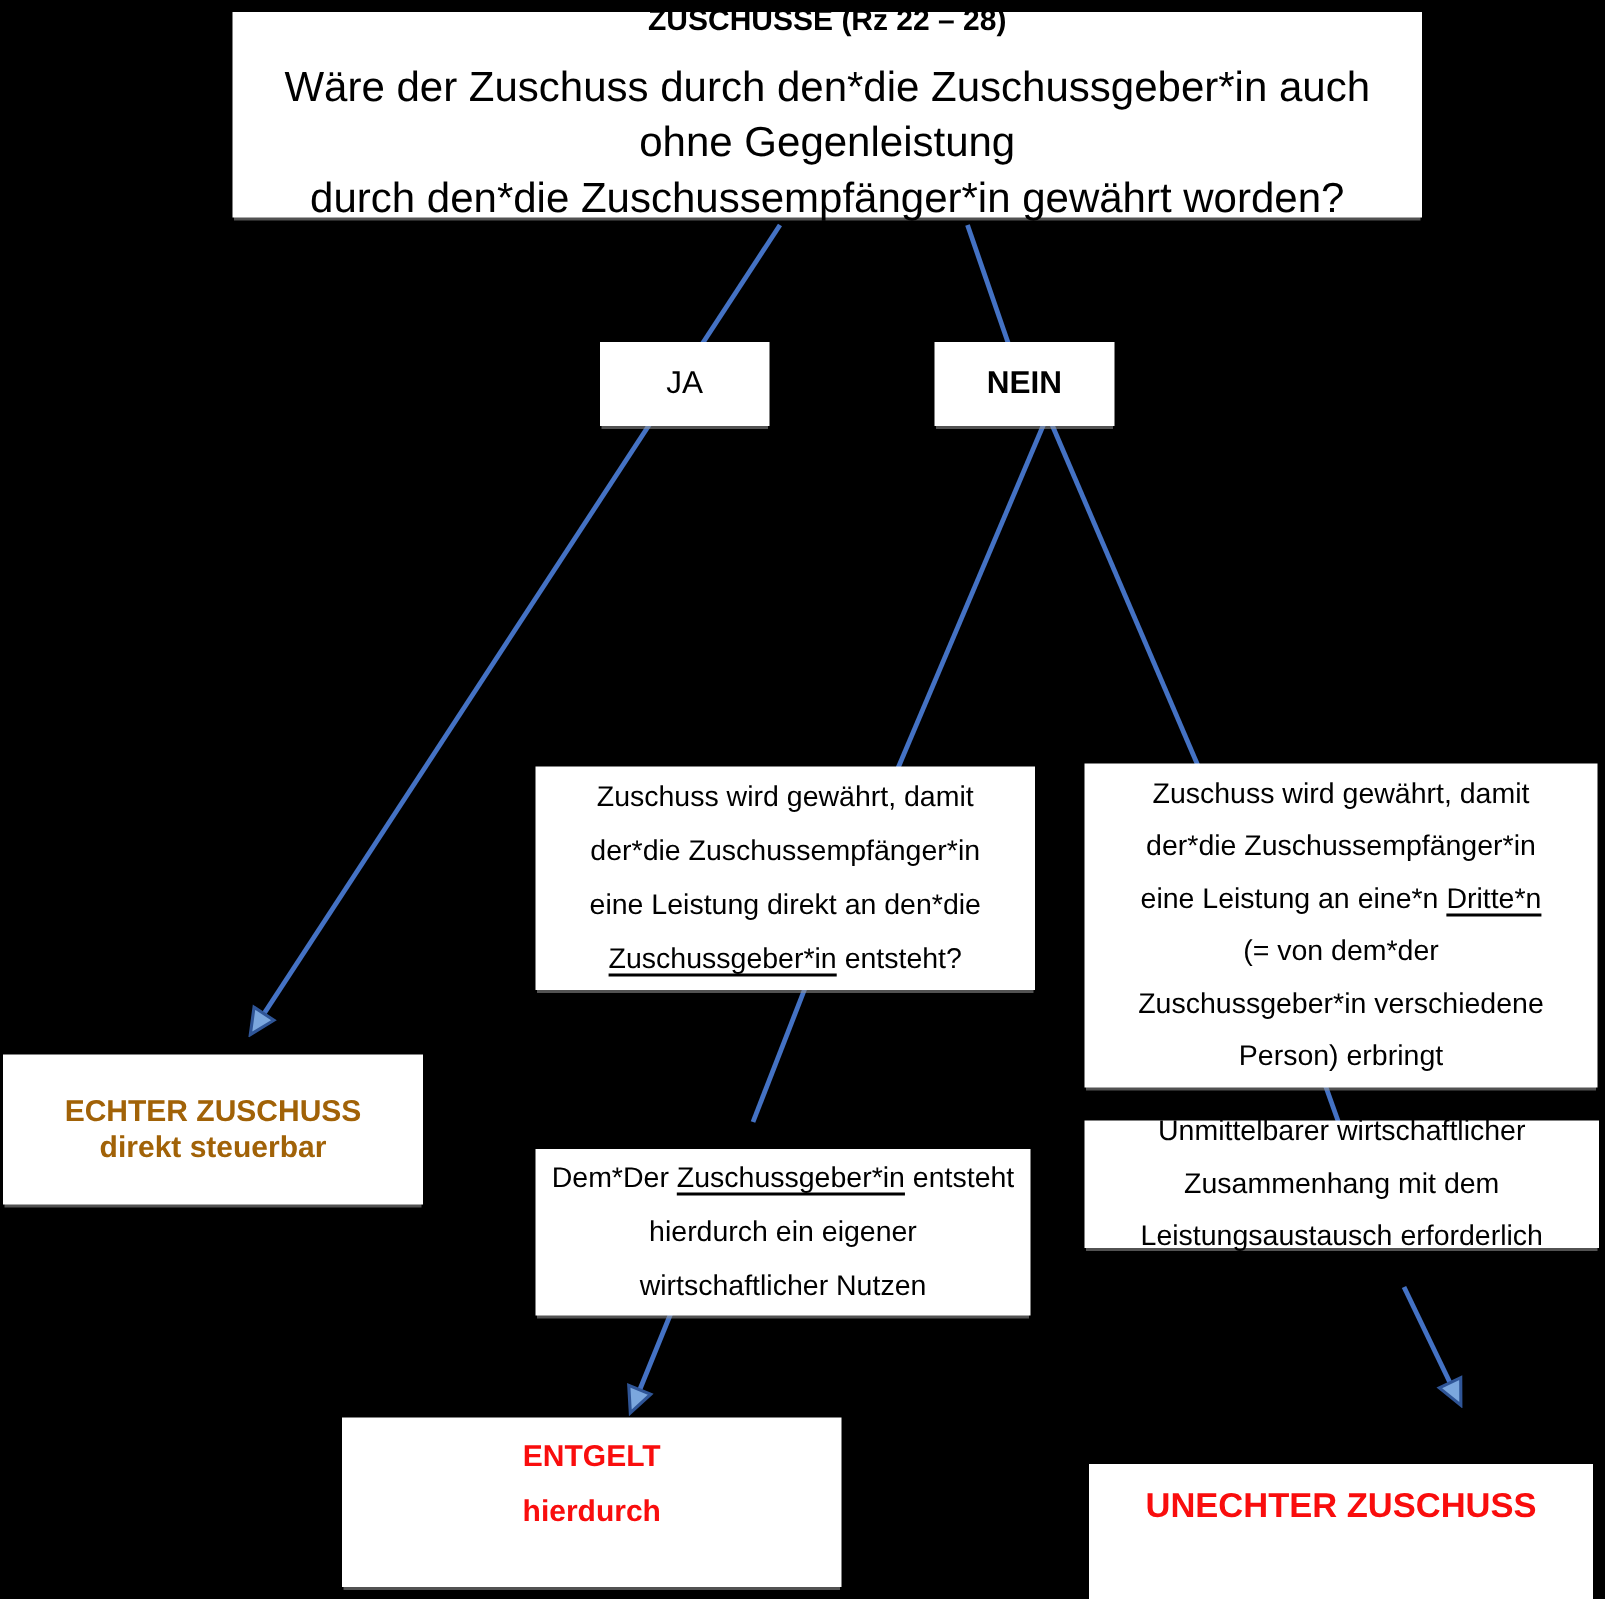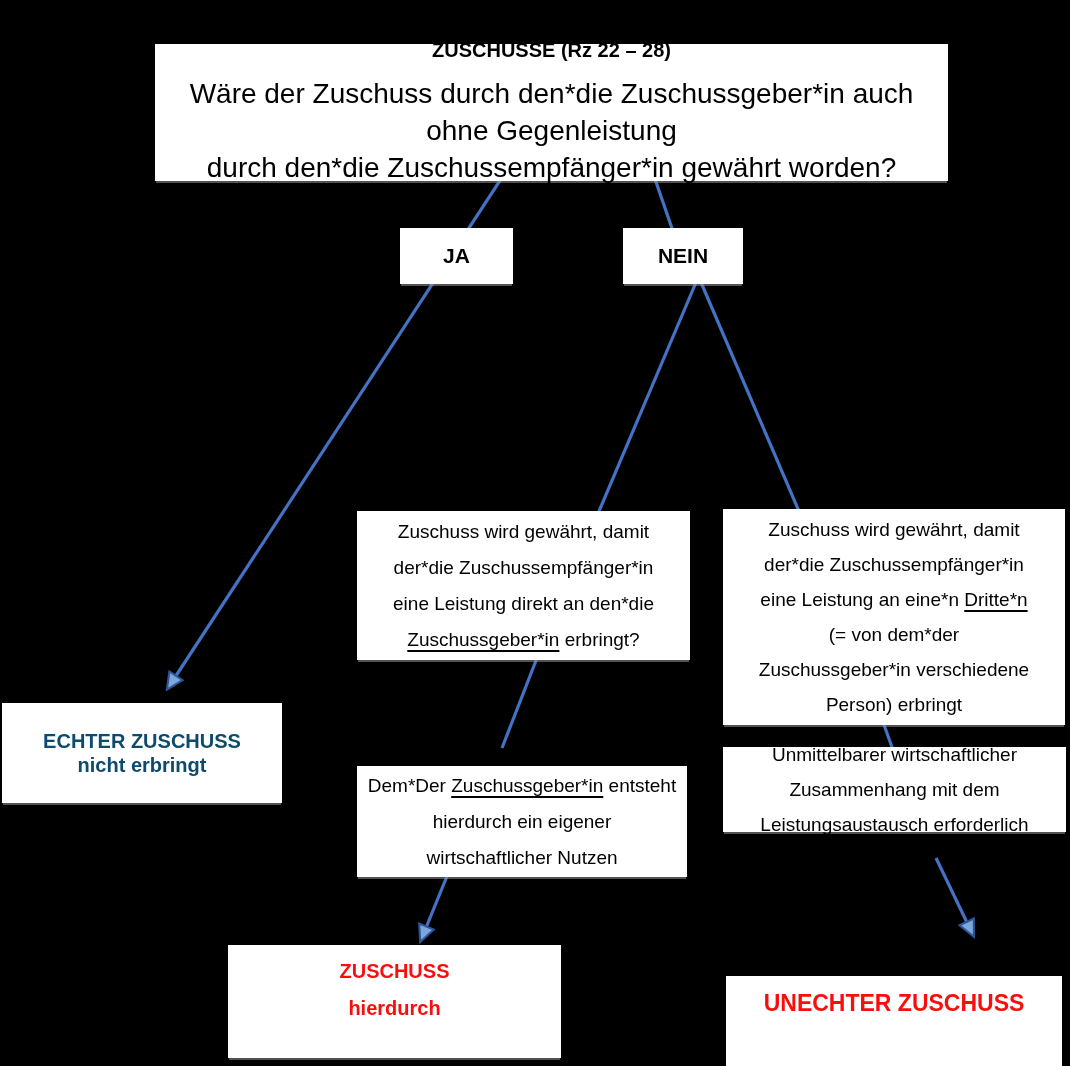--- a/index.html
+++ b/index.html
@@ -11,34 +11,34 @@
   .arrows line{stroke:#4472C4;stroke-width:3.2;}
   #ah path{fill:#7BA7DE;stroke:#2F5597;stroke-width:1;}
   .box{
     position:absolute;background:#fff;z-index:1;box-sizing:border-box;
     display:flex;flex-direction:column;align-items:center;justify-content:center;
     text-align:center;box-shadow:0 3px 0 -1px rgba(150,150,150,.55);
   }
   .box p{margin:0;white-space:pre-line;}
   .u{text-decoration:underline;text-underline-offset:4px;text-decoration-thickness:2px;}
 
-  .b-root{left:155px;top:8px;width:793px;height:137px;gap:13px;margin-top:36px;}
+  .b-root{left:155px;top:8px;width:793px;height:137px;gap:13px;}
   .b-root .title{font-weight:bold;font-size:20px;}
   .b-root .question{font-size:28px;line-height:37px;}
 
-  .b-ja{left:400px;top:228px;width:113px;height:56px;font-weight:bold;font-size:21px;}
+  .b-ja{left:400px;top:228px;width:113px;height:56px;font-weight:normal;font-size:21px;}
   .b-nein{left:623px;top:228px;width:120px;height:56px;font-weight:bold;font-size:21px;}
 
   .b-midleft {left:357px;top:511px;width:333px;height:149px;font-size:19px;line-height:36px;}
   .b-midright{left:723px;top:509px;width:342px;height:216px;font-size:19px;line-height:35px;}
   .b-demder  {left:357px;top:746px;width:330px;height:111px;font-size:19px;line-height:36px;margin-top:20px;}
   .b-unmitt  {left:723px;top:747px;width:343px;height:85px;font-size:19px;line-height:35px;}
 
   .b-echter{left:2px;top:703px;width:280px;height:100px;gap:1px;
-            color:#0c4a6e;font-weight:bold;font-size:20px;}
+            color:#a16207;font-weight:bold;font-size:20px;}
   .b-entgelt{left:228px;top:945px;width:333px;height:113px;gap:14px;
              color:#F90D0D;font-weight:bold;font-size:20px;
              justify-content:flex-start;padding-top:15px;}
   .b-unechter{left:726px;top:976px;width:336px;height:114px;gap:23px;
               color:#F90D0D;font-weight:bold;font-size:23px;
               justify-content:flex-start;padding-top:14px;}
 </style>
 </head>
 <body>
 
@@ -71,50 +71,50 @@
   </div>
 
   <div class="box b-nein">
     <p>NEIN</p>
   </div>
 
   <div class="box b-midleft">
     <p><span>Zuschuss wird gewährt, damit
 der*die Zuschussempfänger*in
 eine Leistung direkt an den*die
-</span><span class="u">Zuschussgeber*in</span><span> erbringt?</span></p>
+</span><span class="u">Zuschussgeber*in</span><span> entsteht?</span></p>
   </div>
 
   <div class="box b-midright">
     <p><span>Zuschuss wird gewährt, damit
 der*die Zuschussempfänger*in
 eine Leistung an eine*n </span><span class="u">Dritte*n</span><span>
 (= von dem*der
 Zuschussgeber*in verschiedene
 Person) erbringt</span></p>
   </div>
 
   <div class="box b-echter">
     <p>ECHTER ZUSCHUSS</p>
-    <p>nicht erbringt</p>
+    <p>direkt steuerbar</p>
   </div>
 
   <div class="box b-demder">
     <p><span>Dem*Der </span><span class="u">Zuschussgeber*in</span><span> entsteht hierdurch ein eigener
 wirtschaftlicher Nutzen</span></p>
   </div>
 
   <div class="box b-unmitt">
     <p>Unmittelbarer wirtschaftlicher
 Zusammenhang mit dem
 Leistungsaustausch erforderlich</p>
   </div>
 
   <div class="box b-entgelt">
-    <p>ZUSCHUSS</p>
+    <p>ENTGELT</p>
     <p>hierdurch</p>
   </div>
 
   <div class="box b-unechter">
     <p>UNECHTER ZUSCHUSS</p>
   </div>
 
 </div>
 
 </body></html>

